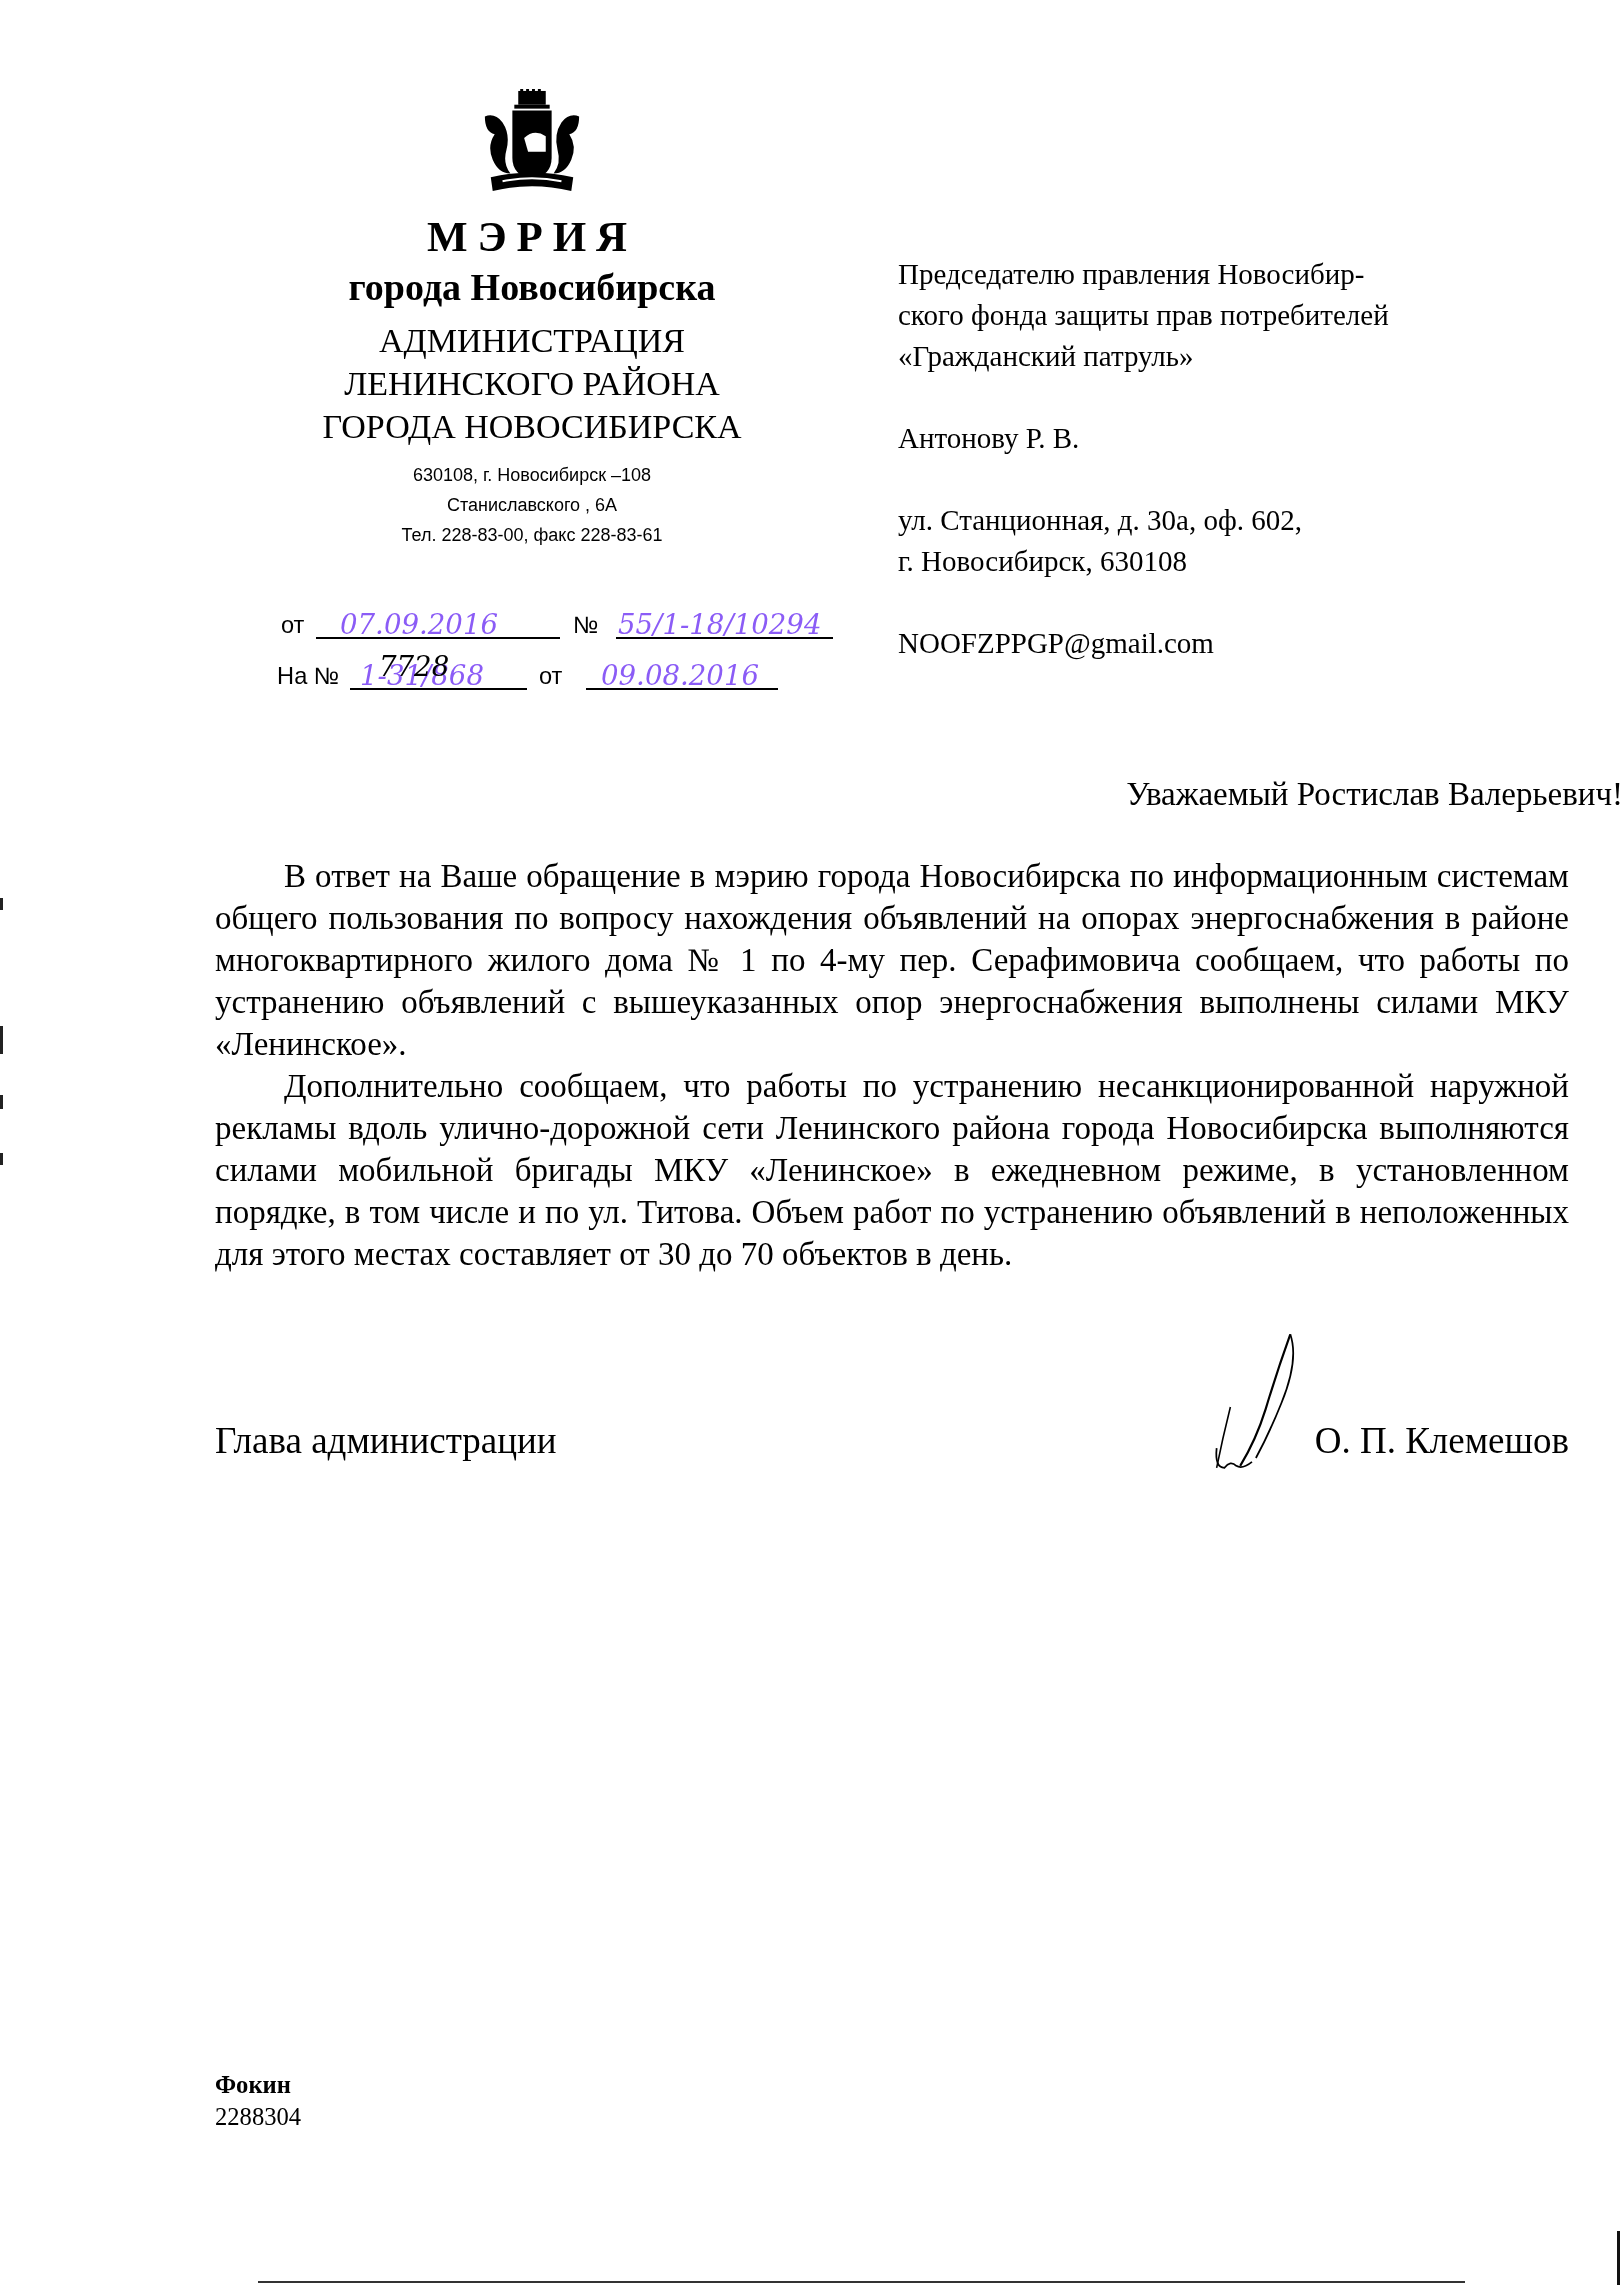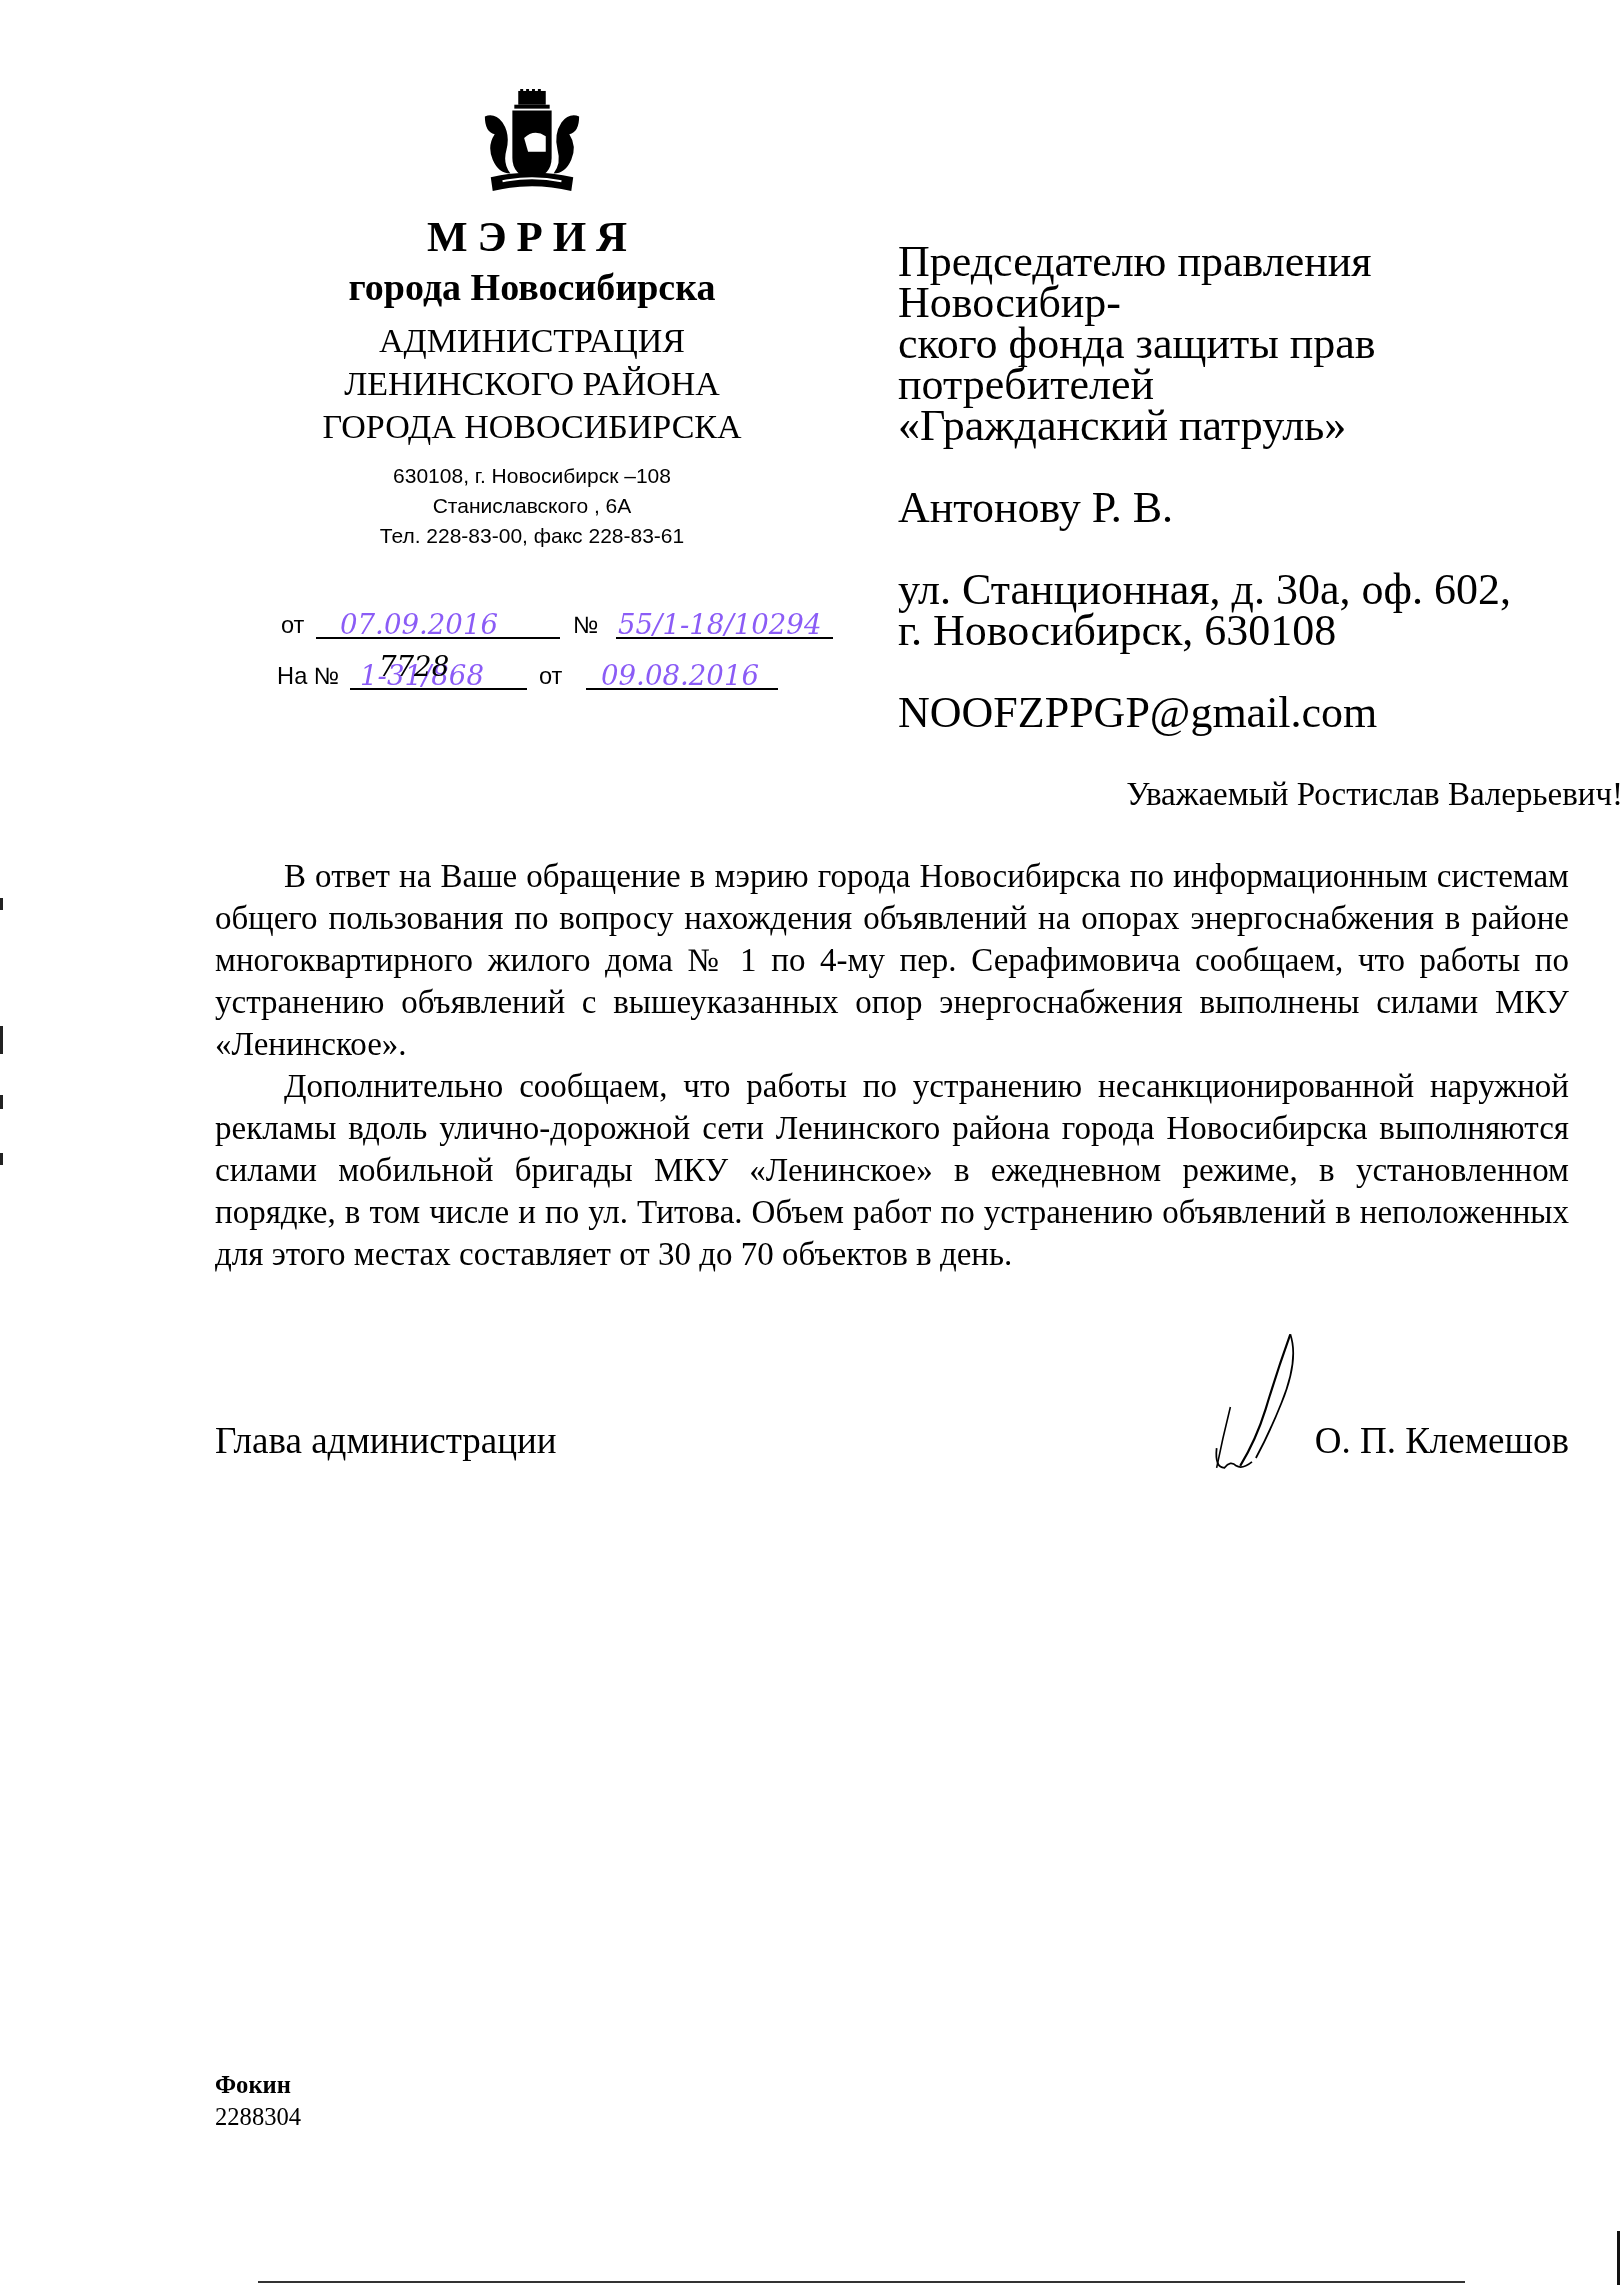--- a/index.html
+++ b/index.html
@@ -8,32 +8,32 @@
   .sans { font-family: "Liberation Sans", "DejaVu Sans", sans-serif; }
   .hand { font-family: "DejaVu Serif", serif; font-style: italic; }
 
   
   #letterhead { position: absolute; left: 276px; top: 89px; width: 512px; text-align: center; }
   #coat { display: block; margin: 0 auto; width: 118px; height: 108px; }
   .mayor { font-weight: bold; font-size: 43px; letter-spacing: 9.9px; margin-top: 11.8px; line-height: 55px; }
   .city { font-weight: bold; font-size: 38px; line-height: 47px; }
   .admin { font-size: 34px; line-height: 43px; }
   .admin.first { margin-top: 7.9px; }
-  .addr { font-size: 21px; line-height: 29.6px; }
+  .addr { font-size: 18px; line-height: 29.6px; }
   .addr.first { margin-top: 13.8px; }
 
   #reg { position: absolute; left: 281px; top: 596px; width: 581px; }
   .regrow { position: relative; height: 51px; font-size: 23.6px; }
   .regrow .lbl { position: absolute; bottom: 7.9px; }
   .regrow .line { position: absolute; bottom: 7.9px; border-bottom: 2px solid #000; height: 39px; }
   .regrow .hv { position: absolute; bottom: 5.9px; font-size: 27.6px; color: #8b5cf6; white-space: nowrap; }
   .note { position: absolute; left: 379px; top: 650px; font-size: 27.6px; }
 
   
-  #addressee { position: absolute; left: 898px; top: 241px; width: 690px; font-size: 44px; line-height: 41px; }
+  #addressee { position: absolute; left: 898px; top: 254px; width: 690px; font-size: 29px; line-height: 41px; }
   #addressee p { margin: 0; }
   #addressee .gap { margin-top: 41px; }
 
   
   #salutation { position: absolute; left: 0; width: 1623px; top: 776px; text-align: right; font-size: 33px; }
   #body { position: absolute; left: 215px; top: 855px; width: 1354px; font-size: 33px; line-height: 42px; text-align: justify; }
   #body p { margin: 0; text-indent: 69px; }
 
   #sign { position: absolute; left: 215px; top: 1419px; width: 1354px; height: 79px; font-size: 37px; }
   #sign .role { position: absolute; left: 0; top: 0; }

